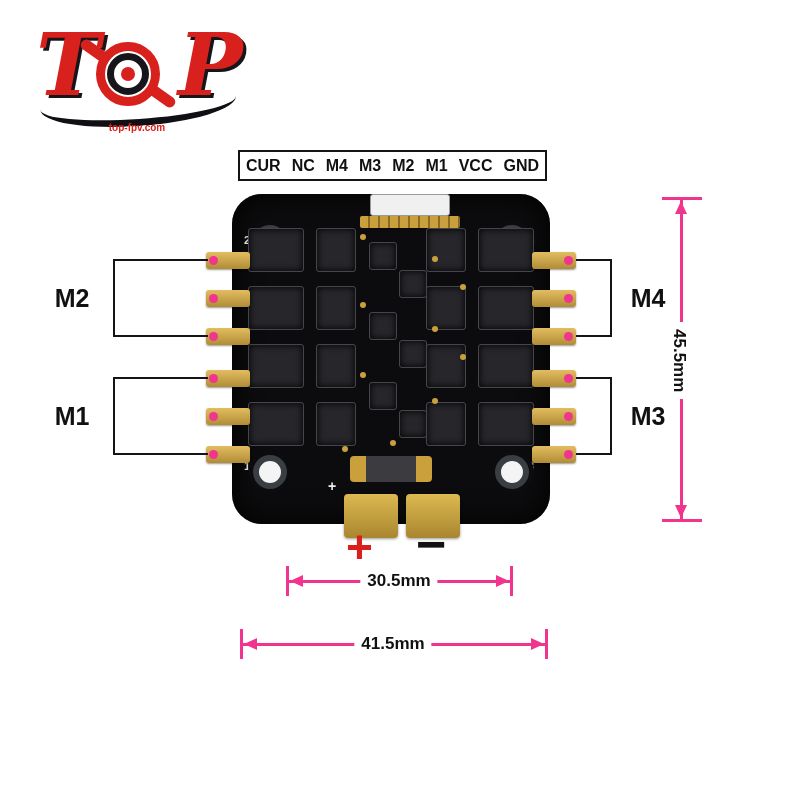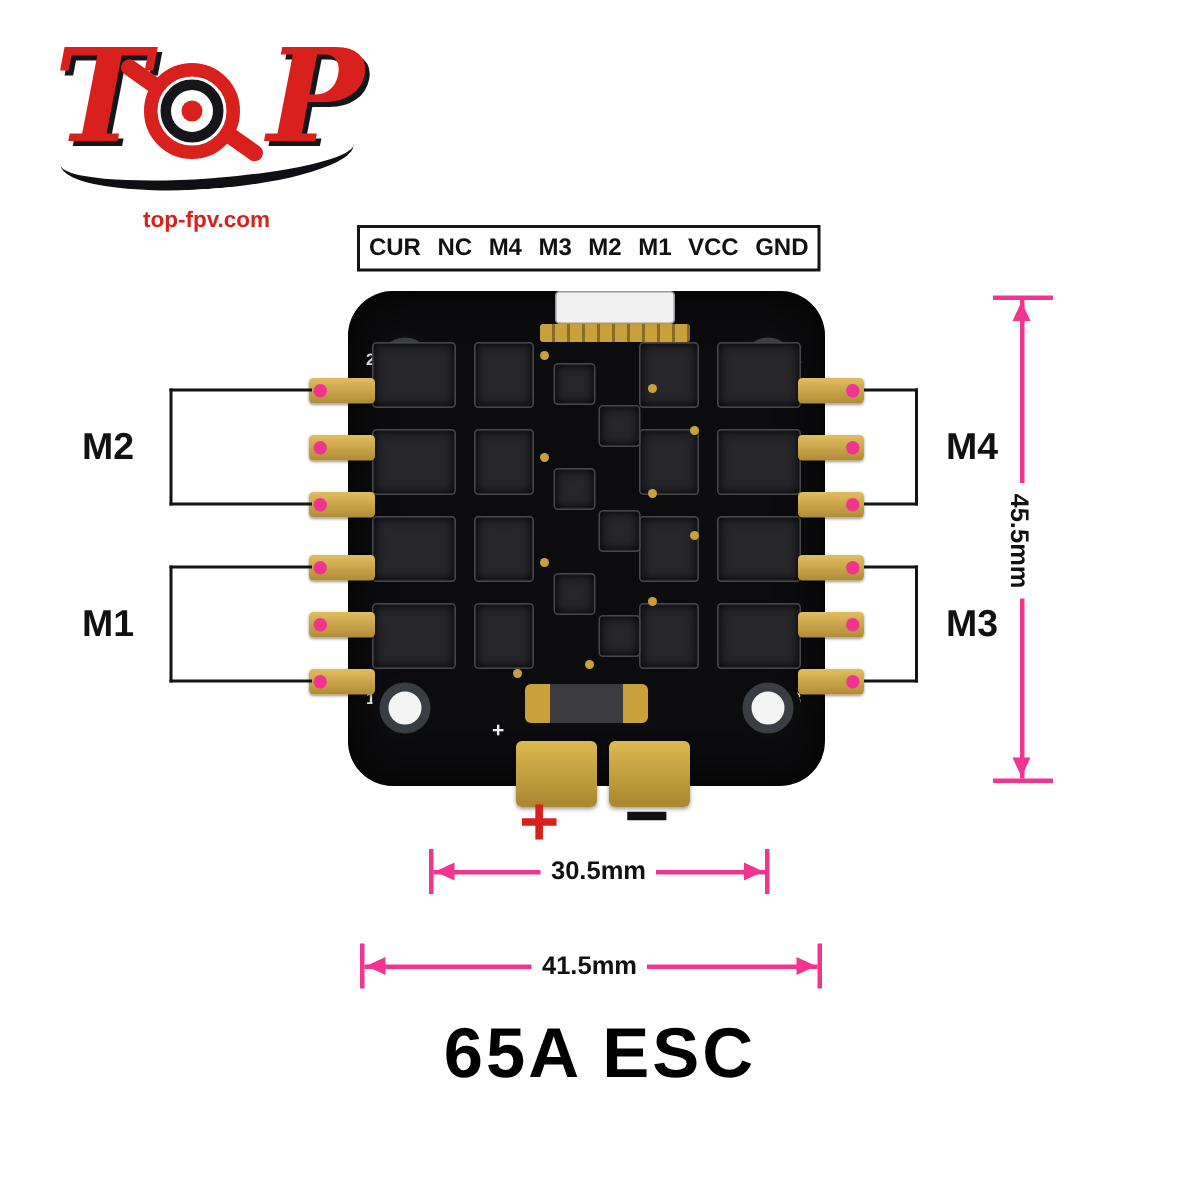--- a/index.html
+++ b/index.html
@@ -17,22 +17,22 @@
   .prop { position:absolute; left:60px; top:24px; width:64px; height:64px; border:9px solid var(--red);
           border-radius:50%; background:#fff; }
   .prop-ring2 { position:absolute; inset:2px; border:7px solid #16161a; border-radius:50%; }
   .prop-hub { position:absolute; left:50%; top:50%; width:14px; height:14px; margin:-7px 0 0 -7px;
               background:var(--red); border-radius:50%; }
   .blade { position:absolute; width:30px; height:11px; background:var(--red); border-radius:6px; }
   .blade.b1 { left:-26px; top:-6px; transform:rotate(35deg); }
   .blade.b2 { right:-26px; top:40px; transform:rotate(35deg); }
   .logo-swoosh { position:absolute; left:4px; top:62px; width:196px; height:46px;
                  border-bottom:7px solid #101014; border-radius:0 0 55% 55%; transform:rotate(-4deg); }
-  .logo-url { position:absolute; left:58px; top:120px; width:86px; text-align:right;
-              font-size:15px; font-weight:bold; color:var(--red); }
+  .logo-url { position:absolute; left:58px; top:104px; width:86px; text-align:center;
+              font-size:10px; font-weight:bold; color:var(--red); }
 
   
   .pin-box { position:absolute; left:238px; top:150px; width:309px; height:31px; border:2px solid #141414;
              display:flex; align-items:center; justify-content:center; gap:11px;
              font-size:16px; font-weight:bold; color:#111; background:#fff; }
 
   
   .board { position:absolute; left:232px; top:194px; width:318px; height:330px; background:var(--board);
            border-radius:30px; box-shadow:inset 0 0 30px #000; }
   .connector { position:absolute; left:138px; top:0; width:80px; height:22px; background:#f0f0f0;
@@ -227,15 +227,14 @@
 
   <div>
     <div class="dline" style="left:240px;top:629px;width:3px;height:30px;"></div>
     <div class="dline" style="left:545px;top:629px;width:3px;height:30px;"></div>
     <div class="dline" style="left:243px;top:643px;width:302px;height:3px;"></div>
     <div class="arr left" style="left:244px;top:638px;"></div>
     <div class="arr right" style="left:531px;top:638px;"></div>
     <div class="dim-label hcenter" style="left:393px;top:633px;text-align:center;">41.5mm</div>
   </div>
 
-  <div class="main-title">65A ESC</div>
 
 </div>
 
 </body></html>

